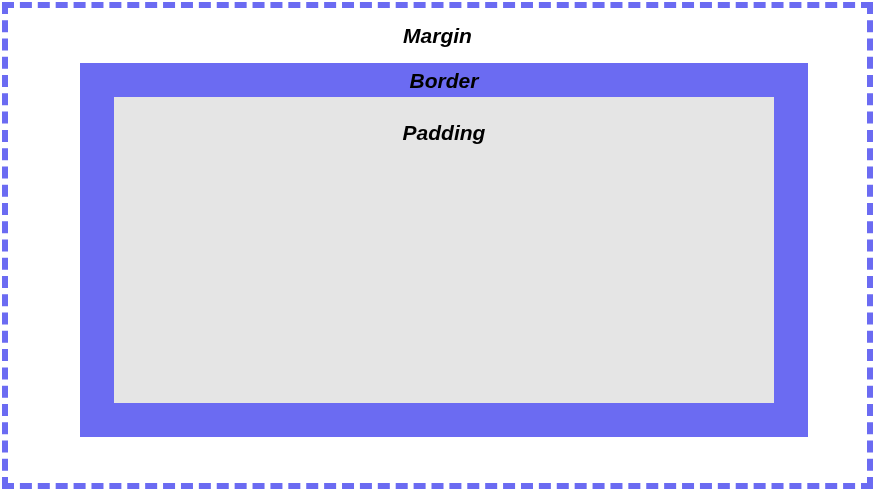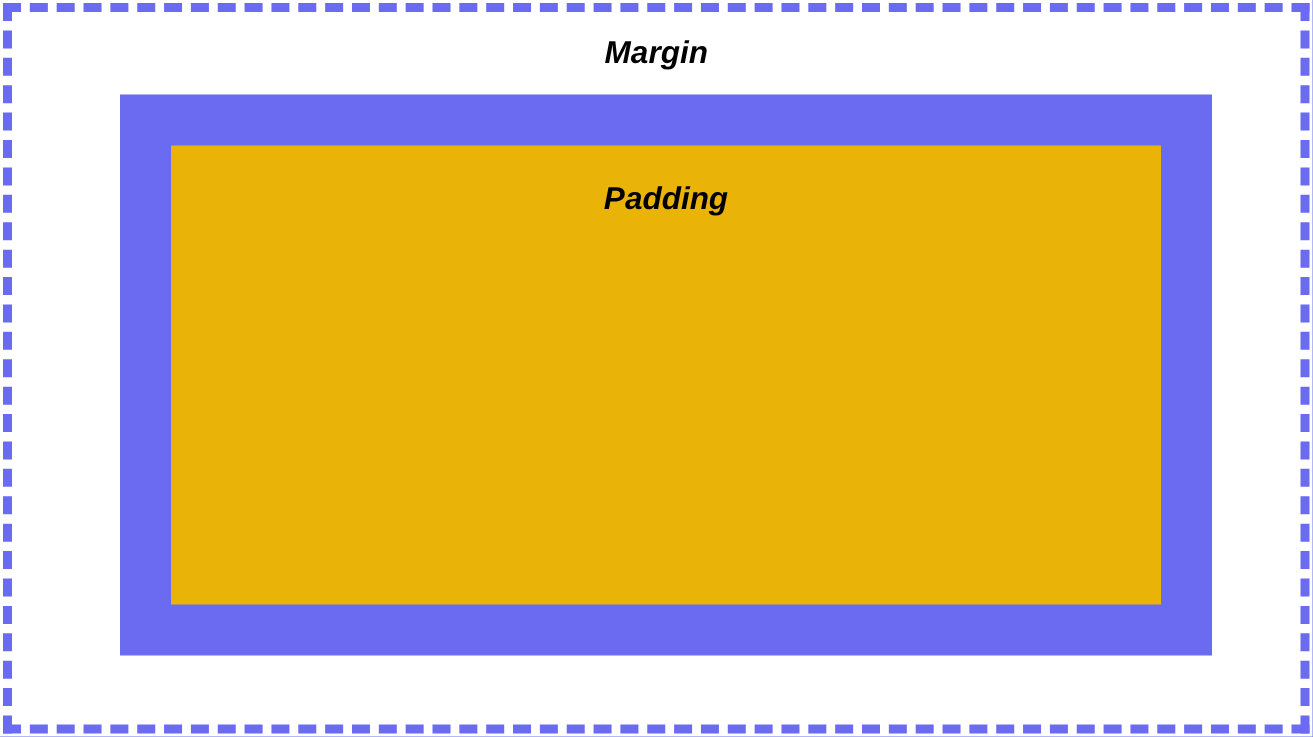--- a/index.html
+++ b/index.html
@@ -91,21 +91,22 @@
 <body>
 
 <div class="diagram">
 
   <div class="outer-dashed" style="border-color: rgb(107, 107, 242);">
 
     <div class="label margin-label" style="color: rgb(0, 0, 0);">Margin</div>
 
     <div class="border-band" style="background-color: rgb(107, 107, 242);">
 
+      <div class="label border-label" style="color: rgb(0, 0, 0);">Border</div>
 
-      <div class="padding-area" style="background-color: #eab308;">
+      <div class="padding-area" style="background-color: #e5e5e5;">
 
         <div class="label padding-label" style="color: rgb(0, 0, 0);">Padding</div>
 
       </div>
     </div>
   </div>
 </div>
 
 </body></html>

